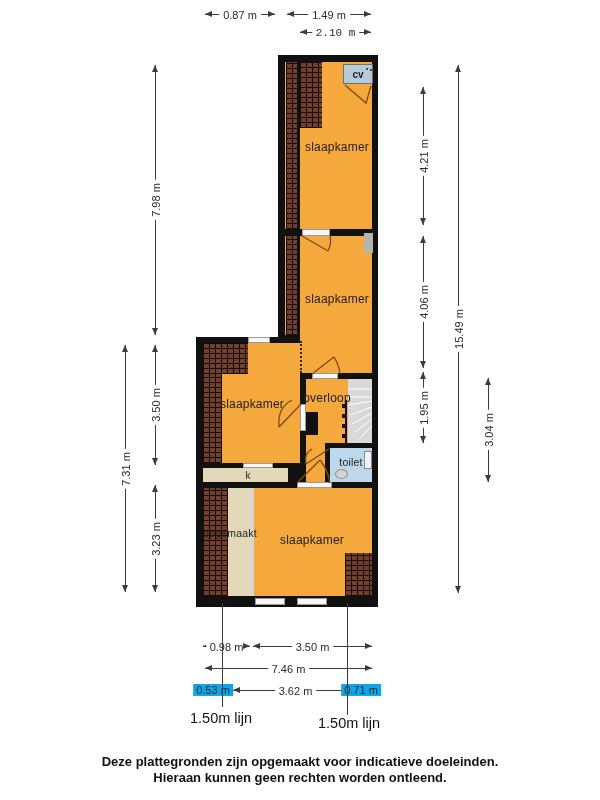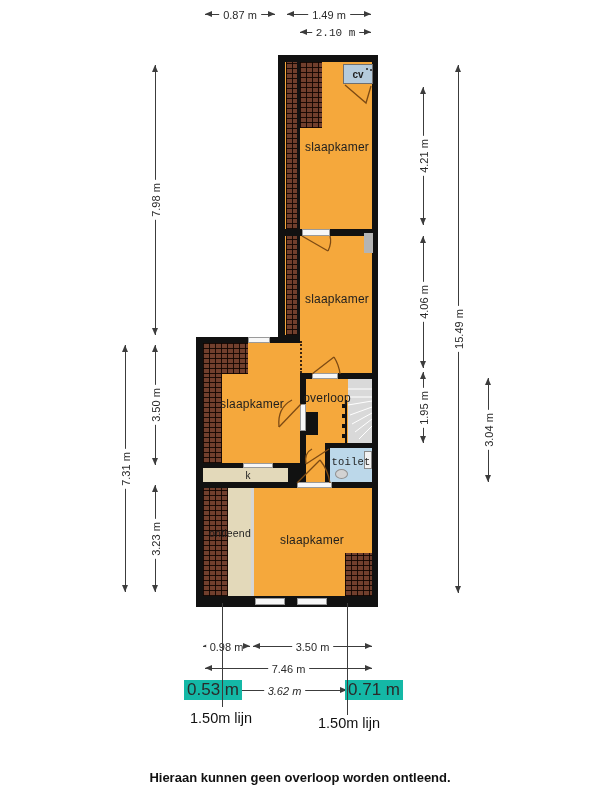--- a/index.html
+++ b/index.html
@@ -24,22 +24,22 @@
   .dim-h::after{content:"";position:absolute;right:0;top:-4px;width:0;height:0;
     border-top:3.5px solid transparent;border-bottom:3.5px solid transparent;border-left:7px solid #3c3c3c;}
   .dim-v{position:absolute;width:0;border-left:1px solid #3c3c3c;}
   .dim-v::before{content:"";position:absolute;top:0;left:-4px;width:0;height:0;
     border-left:3.5px solid transparent;border-right:3.5px solid transparent;border-bottom:7px solid #3c3c3c;}
   .dim-v::after{content:"";position:absolute;bottom:0;left:-4px;width:0;height:0;
     border-left:3.5px solid transparent;border-right:3.5px solid transparent;border-top:7px solid #3c3c3c;}
   .dim-label{position:absolute;left:50%;top:0;transform:translate(-50%,-50%);
     background:#fff;padding:0 4px;font-size:11px;color:#2a2a2a;white-space:nowrap;}
   .dim-v .dim-label{left:0;top:50%;transform:translate(-50%,-50%) rotate(-90deg);padding:0 3px;}
-  .free-label{position:absolute;transform:translate(-50%,-50%);background:#14b8a6;padding:0 3px;
-    font-size:17px;color:#2a2a2a;white-space:nowrap;}
+  .free-label{position:absolute;transform:translate(-50%,-50%);background:#0ea5e9;padding:0 3px;
+    font-size:11px;color:#2a2a2a;white-space:nowrap;}
   .plain-line{position:absolute;width:0;border-left:1px solid #3c3c3c;}
   .line150{position:absolute;transform:translate(-50%,-50%);font-size:14.5px;color:#111;white-space:nowrap;}
   .footer{position:absolute;left:0;width:600px;text-align:center;font-size:13px;font-weight:bold;color:#111;line-height:16px;}
   .cv-box{position:absolute;left:343px;top:64px;width:30px;height:20px;background:#B5CBDC;border:1px solid #6f6f6f;
     display:flex;align-items:center;justify-content:center;}
   .cv-box .lbl{font-size:10px;font-weight:bold;color:#222;text-align:right;}
   .cv-dot{position:absolute;right:4px;top:3px;width:2px;height:2px;background:#222;border-radius:50%;box-shadow:4px 1px 0 #222;}
   .stairs{position:absolute;left:348px;top:379px;width:24px;height:64px;background:#D9D9D9;}
   .railing{position:absolute;left:345px;top:400px;width:2px;height:43px;background:#111;}
   .rail-tick{position:absolute;width:4px;height:4px;background:#111;}
@@ -134,23 +134,23 @@
     <g stroke="#ffffff" stroke-width="1" fill="none">
       <path d="M348,389 H372 M348,397 H372 M348,405 L372,401 M350,415 L372,407 M352,424 L372,413 M355,432 L372,419 M359,439 L372,426"></path>
     </g>
   </svg>
 
   <div class="room-label" style="left:337px;top:147px;">slaapkamer</div>
   <div class="room-label" style="left:337px;top:299px;">slaapkamer</div>
   <div class="room-label" style="left:252px;top:404px;">slaapkamer</div>
   <div class="room-label" style="left:312px;top:540px;">slaapkamer</div>
   <div class="room-label" style="left:327px;top:398px;">overloop</div>
-  <div class="room-label small" style="left:351px;top:462px;font-family:Liberation Mono, monospace;">toilet</div>
+  <div class="room-label small" style="left:351px;top:462px;">toilet</div>
   <div class="room-label tiny" style="left:248px;top:475px;">k</div>
-  <div class="room-label small" style="left:230px;top:533px;">ontleend</div>
+  <div class="room-label small" style="left:230px;top:533px;">opgemaakt</div>
 
   <div class="dim-h" style="left:205px;top:14px;width:70px;">
     <span class="dim-label">0.87 m</span>
     </div>
   <div class="dim-h" style="left:287px;top:14px;width:84px;">
     <span class="dim-label">1.49 m</span>
     </div>
   <div class="dim-h" style="left:300px;top:32px;width:71px;font-family:Liberation Mono, monospace;">
     <span class="dim-label">2.10 m</span>
     </div>
@@ -186,26 +186,27 @@
 
   <div class="dim-h" style="left:203px;top:646px;width:47px;">
     <span class="dim-label">0.98 m</span>
     </div>
   <div class="dim-h" style="left:253px;top:646px;width:119px;">
     <span class="dim-label">3.50 m</span>
     </div>
   <div class="dim-h" style="left:205px;top:668px;width:167px;">
     <span class="dim-label">7.46 m</span>
     </div>
-  <div class="dim-h" style="left:222px;top:690px;width:125px;font-style:italic;">
+  <div class="dim-h" style="left:233px;top:690px;width:125px;">
     <span class="dim-label">3.62 m</span>
     </div>
   <div class="free-label" style="left:213px;top:690px;">0.53 m</div>
-  <div class="free-label" style="left:374px;top:690px;">0.71 m</div>
+  <div class="free-label" style="left:361px;top:690px;">0.71 m</div>
 
   <div class="plain-line" style="left:222px;top:603px;height:104px;"></div>
   <div class="plain-line" style="left:347px;top:603px;height:112px;"></div>
   <div class="line150" style="left:221px;top:718px;">1.50m lijn</div>
   <div class="line150" style="left:349px;top:723px;">1.50m lijn</div>
 
-  <div class="footer" style="top:770px;">Hieraan kunnen geen overloop worden ontleend.</div>
+  <div class="footer" style="top:754px;">Deze plattegronden zijn opgemaakt voor indicatieve doeleinden.</div>
+  <div class="footer" style="top:770px;">Hieraan kunnen geen rechten worden ontleend.</div>
 
 </div>
 
 </body></html>

